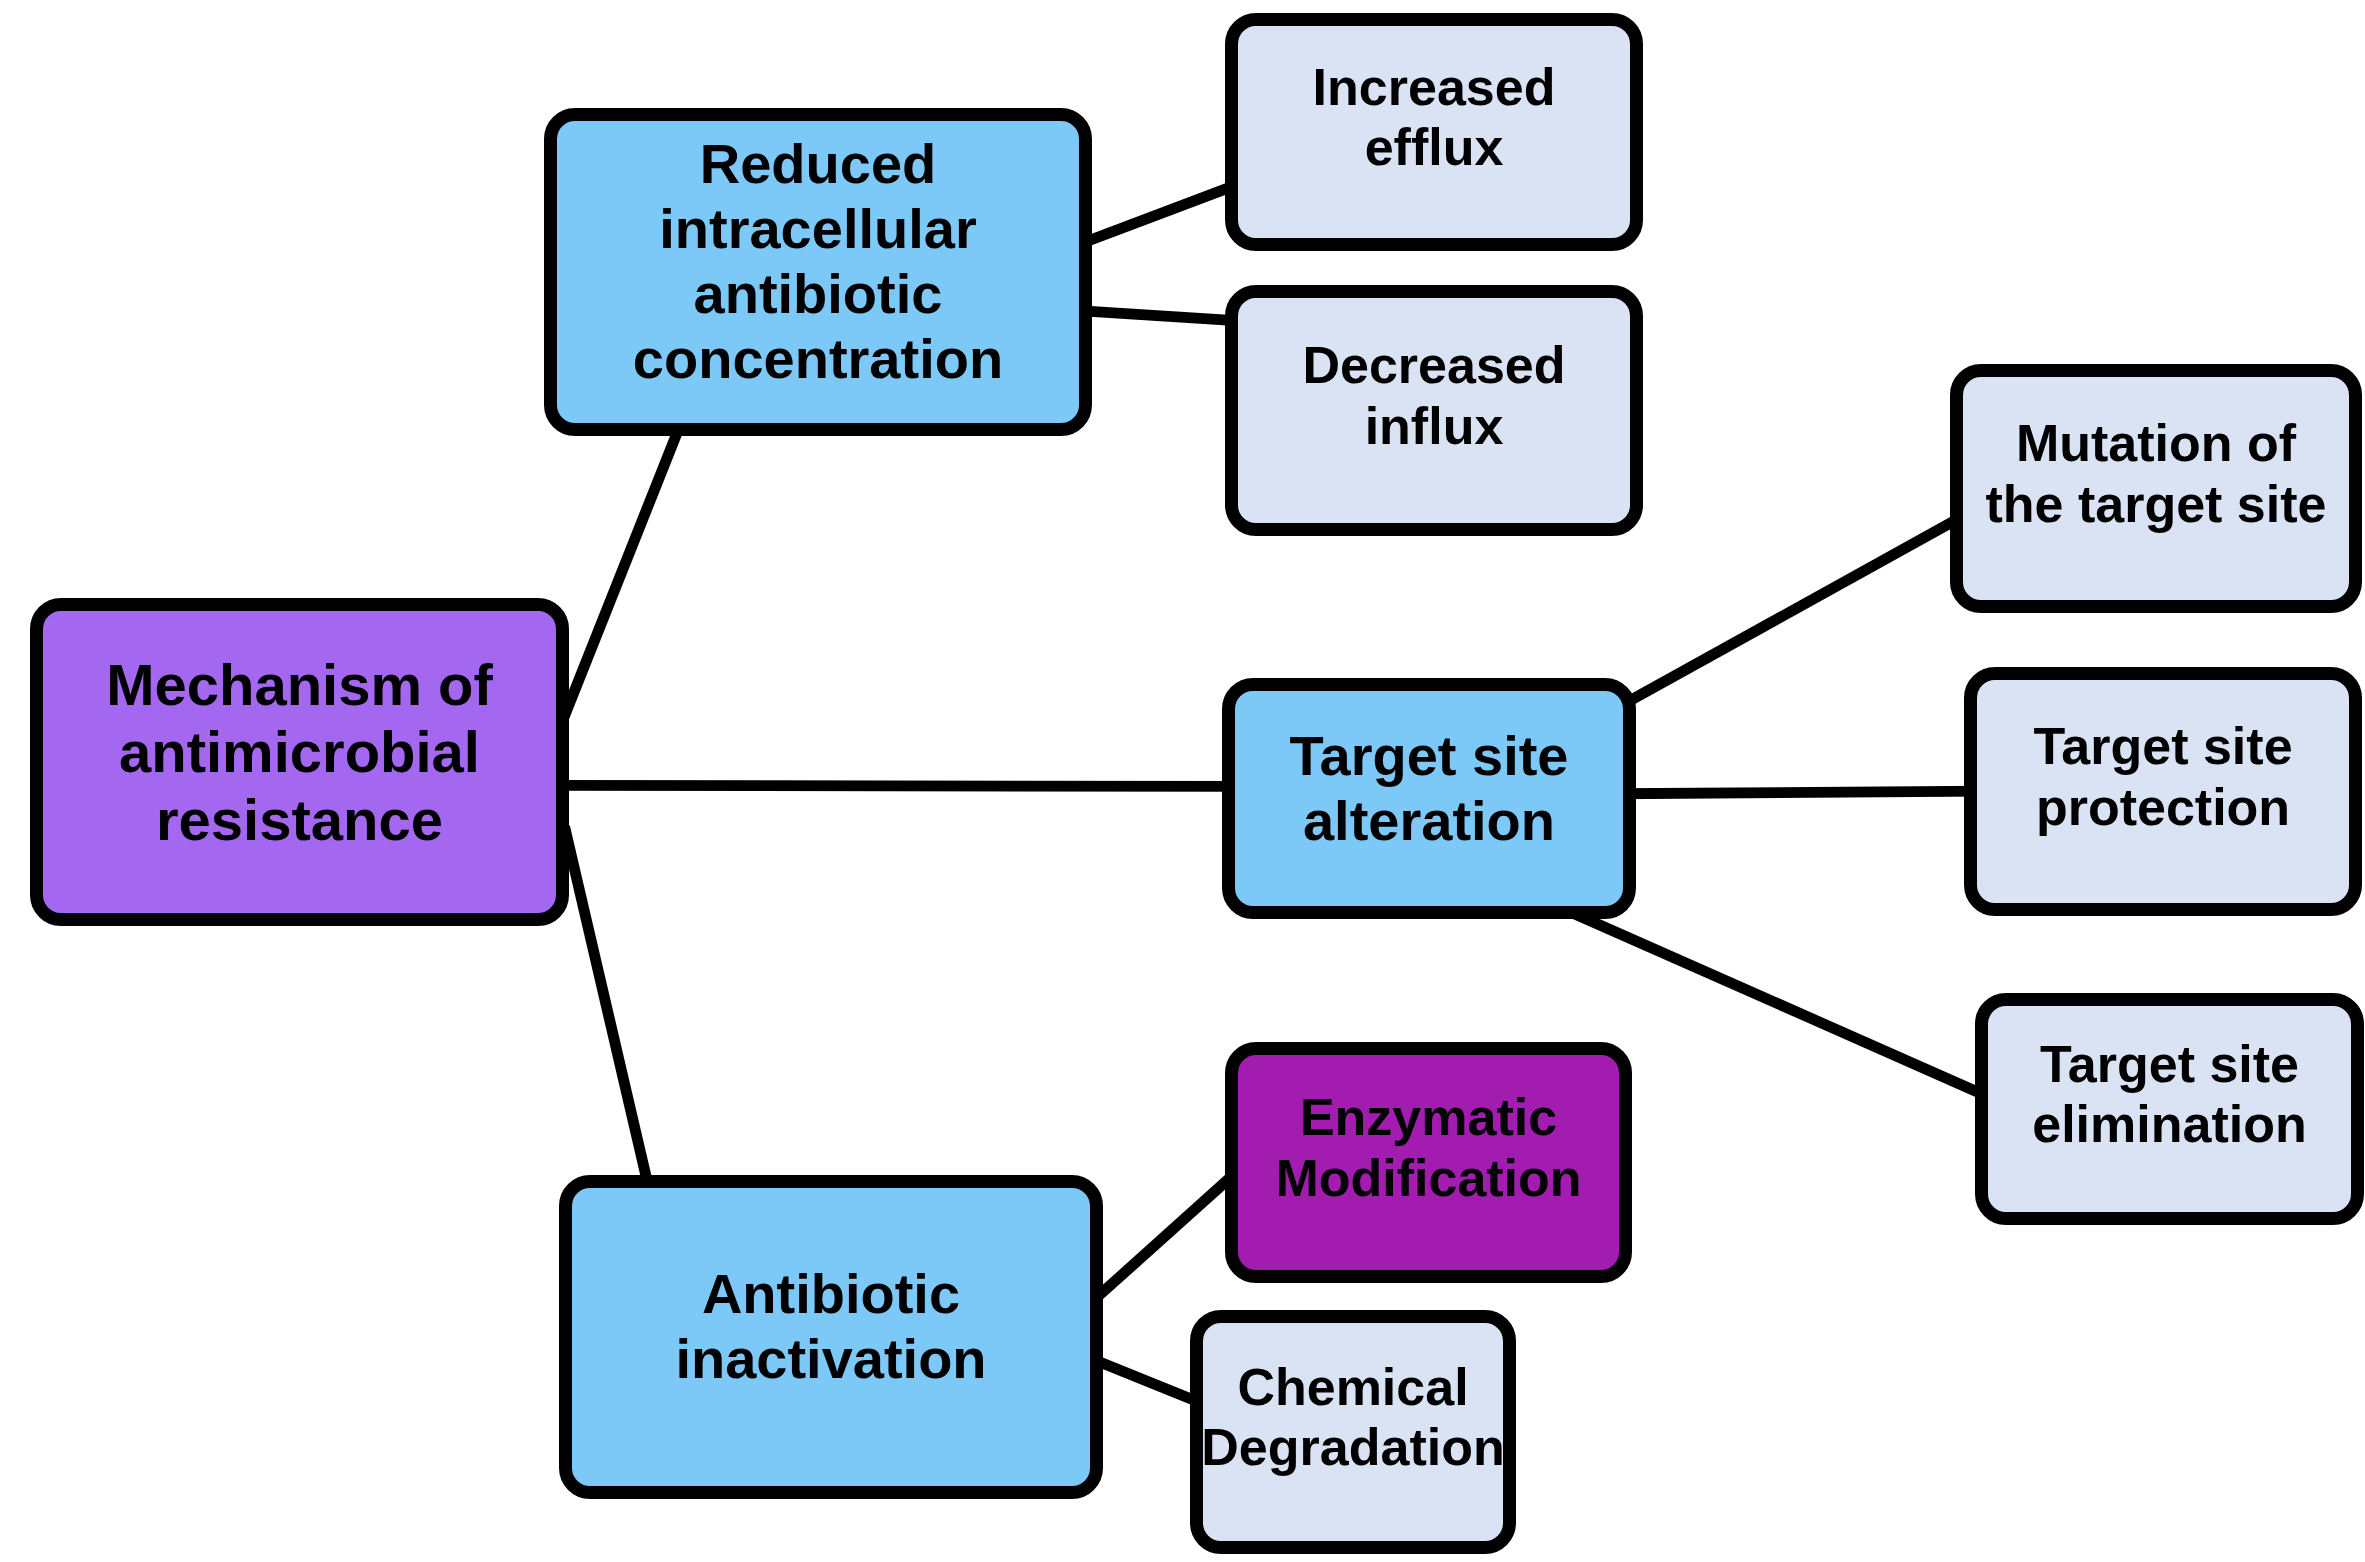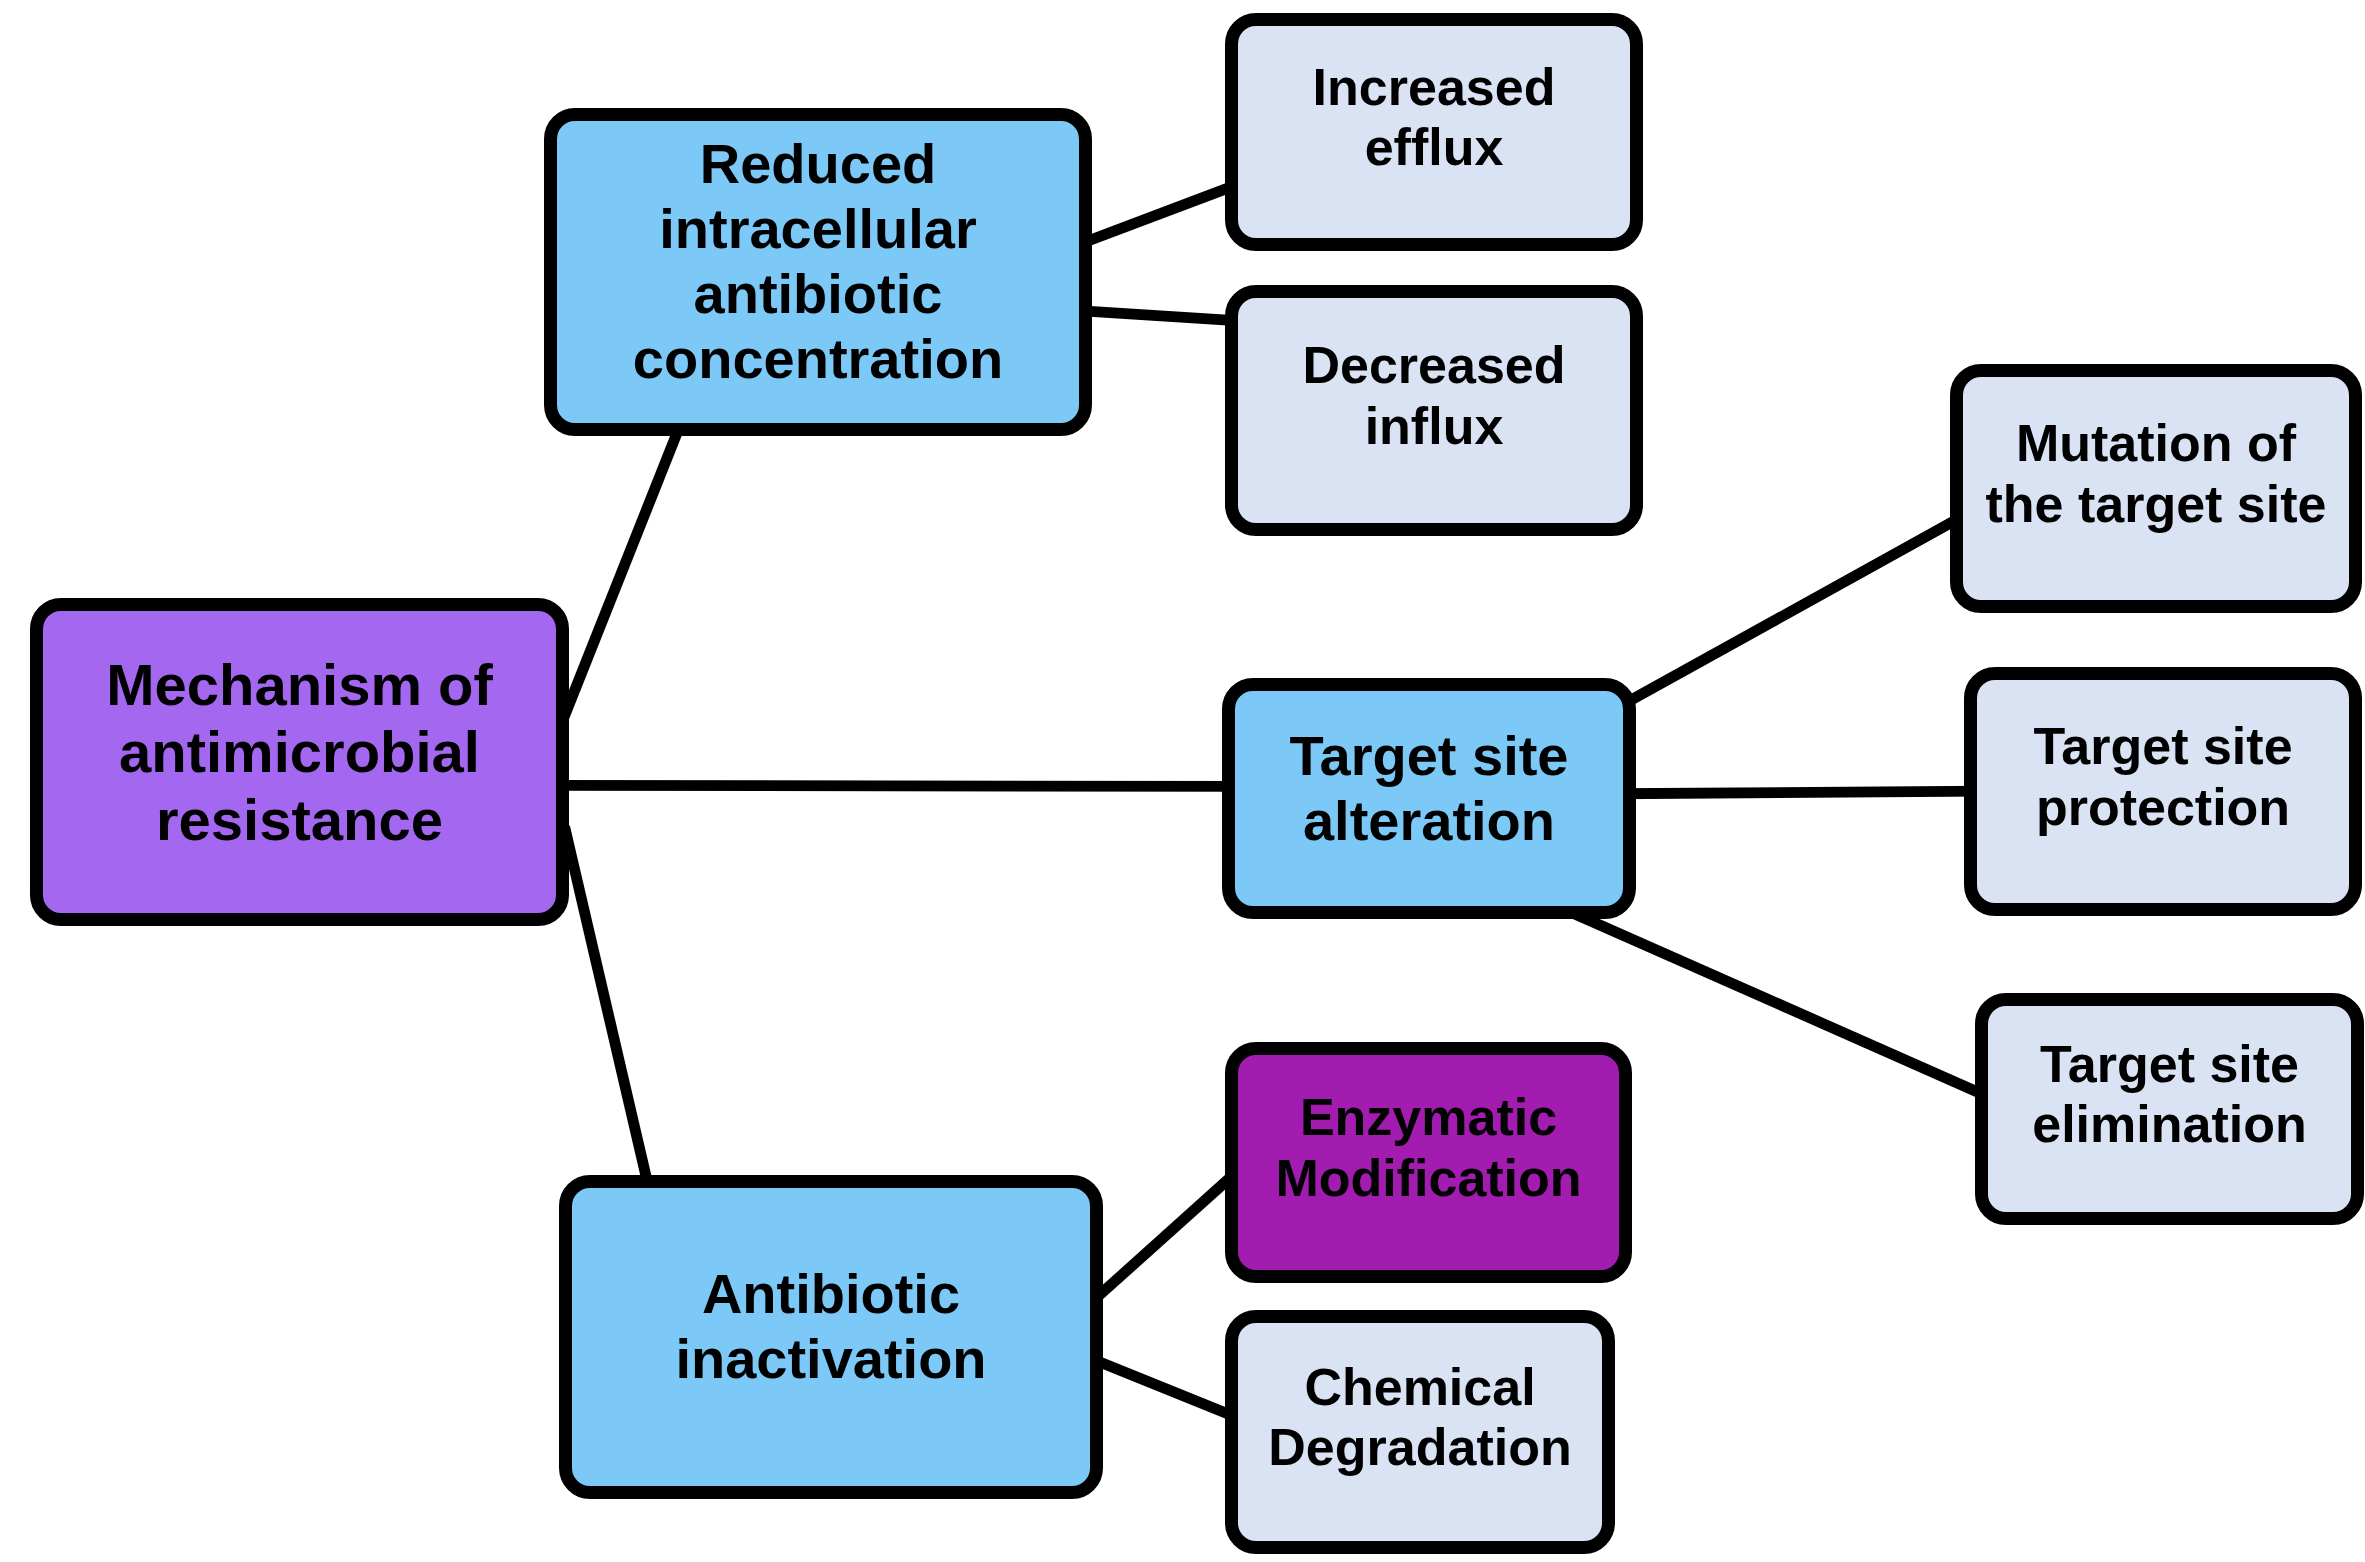--- a/index.html
+++ b/index.html
@@ -48,21 +48,21 @@
   #node-root        { left: 30px;   top: 598px;  width: 539px; height: 328px; }
   #node-reduced     { left: 544px;  top: 108px;  width: 548px; height: 328px; }
   #node-target      { left: 1222px; top: 678px;  width: 414px; height: 241px; }
   #node-antibiotic  { left: 559px;  top: 1175px; width: 544px; height: 324px; }
   #node-efflux      { left: 1225px; top: 13px;   width: 418px; height: 238px; }
   #node-influx      { left: 1225px; top: 285px;  width: 418px; height: 251px; }
   #node-mutation    { left: 1950px; top: 364px;  width: 412px; height: 249px; }
   #node-protection  { left: 1964px; top: 667px;  width: 398px; height: 249px; }
   #node-elimination { left: 1975px; top: 993px; width: 389px; height: 232px; }
   #node-enzymatic   { left: 1225px; top: 1042px; width: 407px; height: 241px; }
-  #node-chemical    { left: 1225px; top: 1310px; width: 390px; height: 244px; }
+  #node-chemical    { left: 1190px; top: 1310px; width: 326px; height: 244px; }
 </style>
 </head>
 <body>
 
 <div class="canvas">
 
   <svg id="connector-layer" viewBox="0 0 3282 2168" xmlns="http://www.w3.org/2000/svg">
       <line x1="778.9127696958865" y1="1003.476034943721" x2="948.4872303041135" y2="577.1239650562791" stroke="#000000" stroke-width="15"></line>
       <line x1="760.0000358962758" y1="1089.303591215751" x2="1724.9999641037243" y2="1090.7964087842488" stroke="#000000" stroke-width="15"></line>
       <line x1="783.1940931964309" y1="1146.5822034954526" x2="902.605906803569" y2="1659.2177965045473" stroke="#000000" stroke-width="15"></line>

